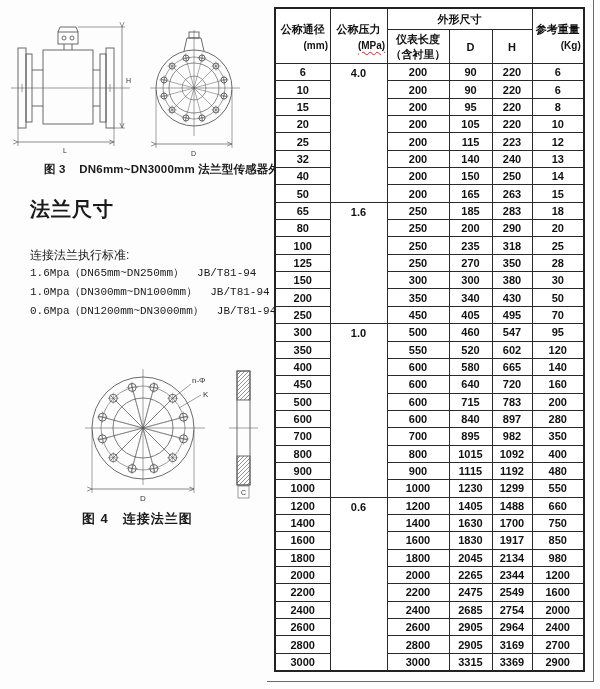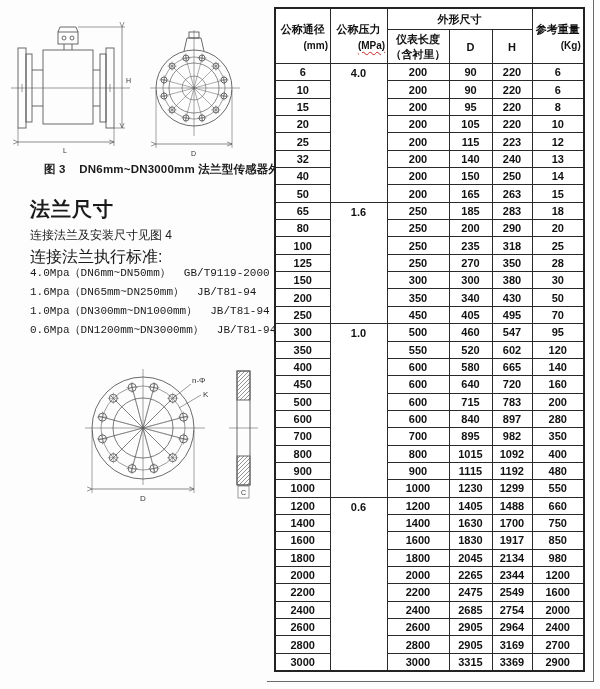--- a/index.html
+++ b/index.html
@@ -4,21 +4,21 @@
 <style>
   html,body{margin:0;padding:0;background:#e8e8e8;}
   .page{position:relative;width:600px;height:689px;background:#fdfdfd;overflow:hidden;
         font-family:"Liberation Sans",sans-serif;color:#1a1a1a;}
   
   .fig-svg{position:absolute;}
   .fig3-caption{position:absolute;left:44px;top:162px;font-size:11.5px;font-weight:bold;
        white-space:pre;letter-spacing:0.2px;}
   .section-heading{position:absolute;left:30px;top:196px;font-size:20px;font-weight:bold;letter-spacing:1px;}
   .body-line1{position:absolute;left:30px;top:227px;font-size:12px;}
-  .body-line2{position:absolute;left:30px;top:247px;font-size:16px;}
+  .body-line2{position:absolute;left:30px;top:247px;font-size:12px;}
   .standards{position:absolute;left:30px;top:264px;font-size:11px;
        font-family:"Liberation Mono","Liberation Sans",sans-serif;}
   .standards .std-row{height:19px;line-height:19px;white-space:pre;}
   .standards .std-code{margin-left:13px;}
   .fig4-caption{position:absolute;left:82px;top:510px;font-size:13px;font-weight:bold;
        white-space:pre;letter-spacing:1px;}
   
   .frame-right{position:absolute;left:593px;top:0;width:1px;height:682px;background:#6a6a6a;}
   .frame-bottom{position:absolute;left:267px;top:681px;width:327px;height:1px;background:#6a6a6a;}
   
@@ -177,24 +177,22 @@
       <line x1="150" y1="84" x2="150" y2="142" stroke-width="0.55"></line>
       <line x1="226" y1="84" x2="226" y2="142" stroke-width="0.55"></line>
       <line x1="150" y1="138" x2="226" y2="138" stroke-width="0.7" marker-start="url(#arr)" marker-end="url(#arr)"></line>
     </g>
     <text x="185" y="150" font-size="7">D</text>
   </svg>
 
   <div class="fig3-caption">图 3    DN6mm~DN3000mm 法兰型传感器外形图</div>
 
   <div class="section-heading">法兰尺寸</div>
-  <div class="body-line1">连接法兰及安装尺寸见图 4</div>
   <div class="body-line2">连接法兰执行标准:</div>
   <div class="standards">
-    <div class="std-row"><span>4.0Mpa（DN6mm~DN50mm）</span><span class="std-code">GB/T9119-2000</span></div>
     <div class="std-row"><span>1.6Mpa（DN65mm~DN250mm）</span><span class="std-code">JB/T81-94</span></div>
     <div class="std-row"><span>1.0Mpa（DN300mm~DN1000mm）</span><span class="std-code">JB/T81-94</span></div>
     <div class="std-row"><span>0.6Mpa（DN1200mm~DN3000mm）</span><span class="std-code">JB/T81-94</span></div>
   </div>
 
   <svg class="fig-svg" style="left:55px;top:333px;" width="208" height="176" viewBox="0 0 208 176">
     <defs>
       <pattern id="hatch" patternUnits="userSpaceOnUse" width="4" height="4">
         <path d="M0,4 L4,0" stroke="#666" stroke-width="0.7"></path>
       </pattern>
@@ -293,20 +291,21 @@
     <g stroke="#5a5a5a" stroke-width="0.9">
       <rect x="182" y="38" width="13" height="114" fill="none"></rect>
       <rect x="182" y="38" width="13" height="29" fill="url(#hatch)"></rect>
       <rect x="182" y="123" width="13" height="29" fill="url(#hatch)"></rect>
       <line x1="174" y1="95" x2="203" y2="95" stroke-width="0.55"></line>
       <rect x="183" y="153" width="11" height="12" fill="none" stroke-width="0.6"></rect>
     </g>
     <text x="186" y="162" font-size="7">C</text>
   </svg>
 
+  <div class="fig4-caption">图 4   连接法兰图</div>
 
   <div class="frame-right"></div>
   <div class="frame-bottom"></div>
 
   <table class="dim-table">
     <colgroup>
       <col style="width:55px">
         <col style="width:57px">
         <col style="width:62px">
       <col style="width:43px">

